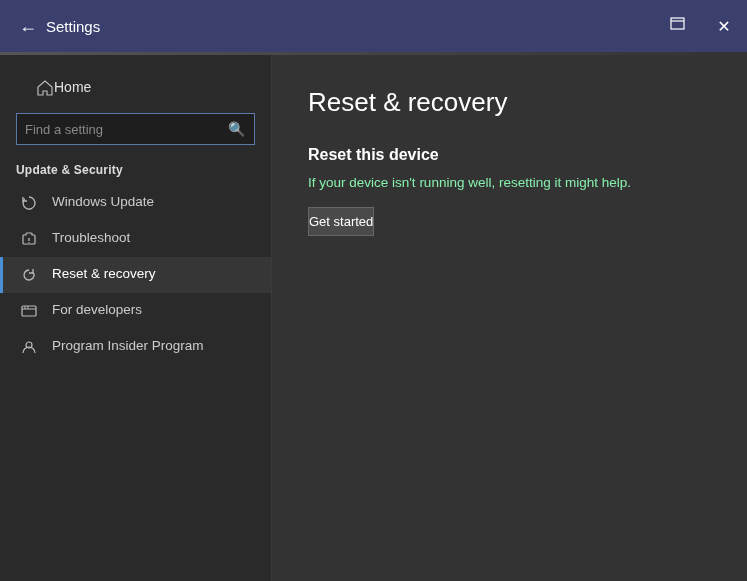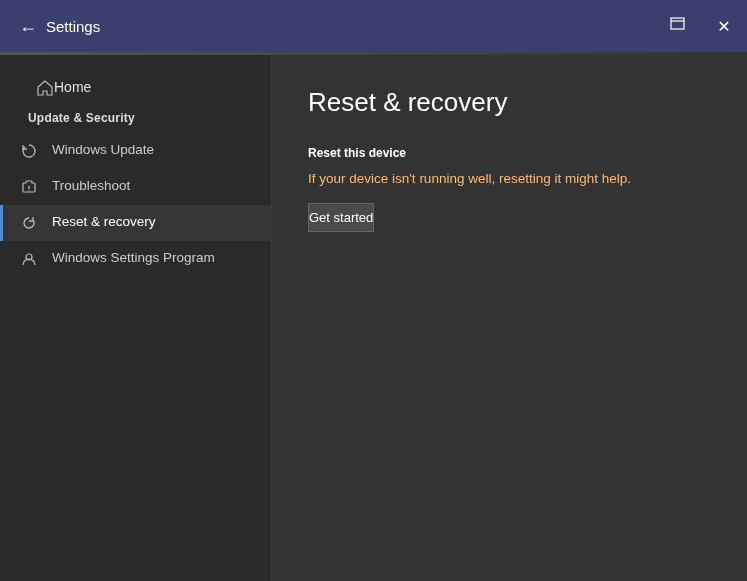--- a/index.html
+++ b/index.html
@@ -116,21 +116,21 @@
 
     .search-input::placeholder { color: #888; }
 
     .search-icon-btn {
       color: #aaa;
       font-size: 14px;
       cursor: pointer;
     }
 
     .section-label {
-      padding: 6px 20px 8px 28px;
+      padding: 6px 20px 8px 16px;
       font-size: 12px;
       font-weight: 600;
       color: #ddd;
       letter-spacing: 0.2px;
     }
 
     .nav-item {
       display: flex;
       align-items: flex-start;
       padding: 9px 20px;
@@ -176,29 +176,29 @@
     }
 
     .page-title {
       font-size: 26px;
       font-weight: 300;
       color: #fff;
       margin-bottom: 28px;
     }
 
     .section-title {
-      font-size: 12px;
+      font-size: 16px;
       font-weight: 600;
       color: #fff;
       margin-bottom: 10px;
     }
 
     .section-desc {
       font-size: 13.5px;
-      color: #fdba74;
+      color: #86efac;
       margin-bottom: 14px;
       line-height: 1.4;
     }
 
     .get-started-btn {
       background: #4a4a4a;
       border: 1px solid #666;
       color: #fff;
       padding: 6px 0;
       font-size: 13px;
@@ -237,20 +237,26 @@
 
     <div class="home-item">
       <div class="nav-icon">
         <svg width="16" height="16" viewBox="0 0 16 16" fill="none">
           <path d="M8 1L1 7v8h5v-4h4v4h5V7L8 1z" stroke="#bbb" stroke-width="1.2" fill="none"></path>
         </svg>
       </div>
       <span>Home</span>
     </div>
 
+    <div class="search-container">
+      <div class="search-box">
+        <input class="search-input" type="text" placeholder="Find a setting" style="">
+        <span class="search-icon-btn">🔍</span>
+      </div>
+    </div>
 
     <div class="section-label">Update &amp; Security</div>
 
     <div class="nav-item">
       <div class="nav-icon">
         <svg width="16" height="16" viewBox="0 0 16 16" fill="none">
           <path d="M8 2a6 6 0 1 1-4.24 1.76" stroke="#bbb" stroke-width="1.3" fill="none"></path>
           <path d="M2 2v4h4" stroke="#bbb" stroke-width="1.3" fill="none" stroke-linejoin="round"></path>
         </svg>
       </div>
@@ -272,29 +278,40 @@
       <div class="nav-icon">
         <svg width="16" height="16" viewBox="0 0 16 16" fill="none">
           <path d="M8 3a5 5 0 1 0 4.33 2.5" stroke="#bbb" stroke-width="1.3" fill="none"></path>
           <path d="M12 2v4h-4" stroke="#bbb" stroke-width="1.3" fill="none" stroke-linejoin="round"></path>
         </svg>
       </div>
       <span>Reset &amp; recovery</span>
     </div>
 
 
+    <div class="nav-item">
+      <div class="nav-icon">
+        <svg width="16" height="16" viewBox="0 0 16 16" fill="none">
+          <rect x="1" y="3" width="14" height="10" rx="1" stroke="#bbb" stroke-width="1.2" fill="none"></rect>
+          <line x1="1" y1="6" x2="15" y2="6" stroke="#bbb" stroke-width="1.0"></line>
+          <line x1="4" y1="3" x2="4" y2="6" stroke="#bbb" stroke-width="1.0"></line>
+          <line x1="7" y1="3" x2="7" y2="6" stroke="#bbb" stroke-width="1.0"></line>
+        </svg>
+      </div>
+      <span>For developers</span>
+    </div>
 
     <div class="nav-item">
       <div class="nav-icon">
         <svg width="16" height="16" viewBox="0 0 16 16" fill="none">
           <circle cx="8" cy="6" r="3" stroke="#bbb" stroke-width="1.2" fill="none"></circle>
           <path d="M2 14c0-3.31 2.69-6 6-6s6 2.69 6 6" stroke="#bbb" stroke-width="1.2" fill="none"></path>
         </svg>
       </div>
-      <span>Windows Settings Program</span>
+      <span>Program Insider Program</span>
     </div>
 
   </div>
 
   <div class="content">
 
     <h1 class="page-title">Reset &amp; recovery</h1>
 
     <div>
       <h2 class="section-title">Reset this device</h2>

